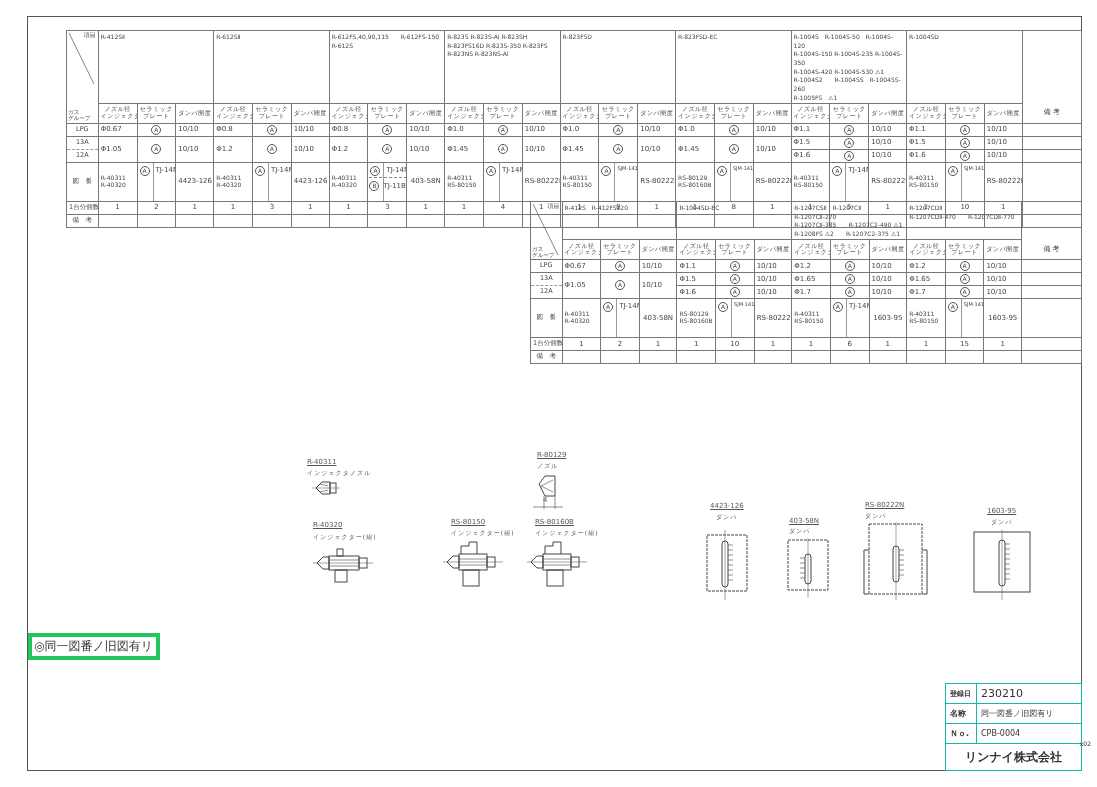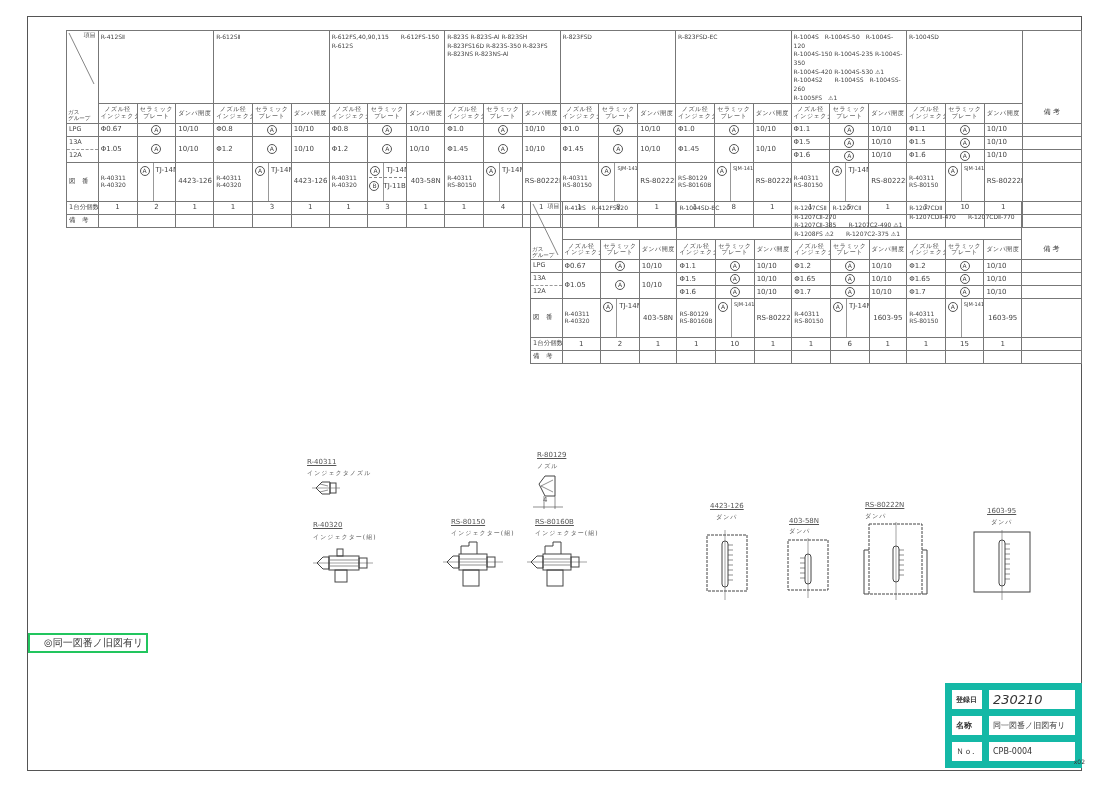--- a/index.html
+++ b/index.html
@@ -3,36 +3,36 @@
 <meta charset="utf-8">
 <style>
   html,body{margin:0;padding:0;background:#fff;}
   body{width:1097px;height:787px;position:relative;overflow:hidden;font-family:"DejaVu Sans",sans-serif;color:#333;}
   .frame{position:absolute;left:27px;top:16px;width:1055px;height:755px;border:1px solid #555;box-sizing:border-box;}
   table.spec{position:absolute;border-collapse:collapse;table-layout:fixed;font-size:7px;line-height:1.15;color:#444;}
   table.spec td{border:1px solid #777;padding:0 2px;vertical-align:middle;white-space:nowrap;overflow:hidden;}
   .hdr-models{vertical-align:top !important;padding-top:2px !important;font-size:6px;white-space:normal !important;line-height:1.45;}
   .sub{text-align:center;font-size:6px;letter-spacing:0.5px;line-height:1.1;}
   .c{text-align:center;}
-  .lbl{text-align:left;font-size:6.5px;}
+  .lbl{text-align:center;font-size:6.5px;}
   .diag{position:relative;}
   .diag svg{position:absolute;left:0;top:0;}
   .diag .tr{position:absolute;right:2px;top:1px;font-size:6px;}
   .diag .bl{position:absolute;left:1px;bottom:1px;font-size:5.5px;line-height:1.1;}
   .circ{display:inline-block;width:8px;height:8px;border:1px solid #555;border-radius:50%;font-size:6px;line-height:8px;text-align:center;}
   .plate{position:relative;height:100%;}
   .plate .pl{position:absolute;left:2px;top:3px;}
   .plate .pv{position:absolute;left:15px;top:0;bottom:0;border-left:1px solid #999;padding-left:2px;padding-top:3px;}
   .small{font-size:5px;}
   .dwg{font-size:6px;line-height:1.1;}
   .pn{position:absolute;font-size:7px;color:#555;text-decoration:underline;}
   .pd{position:absolute;font-size:6px;color:#555;letter-spacing:1px;}
   .titleblock{position:absolute;left:945px;top:683px;width:137px;border-collapse:collapse;font-size:8px;color:#333;}
-  .titleblock td{border:7px solid #14b8a6;height:19px;padding:0 4px;}
-  .note{position:absolute;left:28px;top:633px;font-size:10px;border:2px solid #22c55e;padding:1px 3px 1px 14px;color:#333;}
+  .titleblock td{border:1px solid #14b8a6;height:19px;padding:0 4px;}
+  .note{position:absolute;left:28px;top:633px;font-size:12px;border:4px solid #22c55e;padding:1px 3px 1px 2px;color:#333;}
 </style>
 </head>
 <body>
 
 <div class="frame"></div>
 
 <table class="spec" id="top-table" style="left:66px;top:30px;width:1016px;">
   <colgroup id="top-cols">
       <col style="width:31px">
       <col style="width:38px">
@@ -593,27 +593,30 @@
       </g>
   </svg>
 </div>
 
 <div class="note">◎同一図番ノ旧図有リ</div>
 
 <table class="titleblock">
   <tbody>
       <tr>
     <td style="width:22px;font-weight:bold;font-size:7px;">登録日</td>
-    <td style="font-size:13px;font-style:italic;">230210</td>
+    <td style="font-size:11px;">230210</td>
   </tr>
   <tr>
     <td style="font-weight:bold;">名称</td>
     <td>同一図番ノ旧図有リ</td>
   </tr>
   <tr>
-    <td style="font-weight:normal;">Ｎｏ.</td>
+    <td style="font-weight:bold;">Ｎｏ.</td>
     <td style="position:relative;">
       <span>CPB-0004</span>
       <span style="position:absolute;right:-10px;bottom:-4px;font-size:6px;">x02</span>
     </td>
   </tr>
+  <tr>
+    <td colspan="2" style="height:26px;text-align:center;font-weight:bold;font-size:12px;">リンナイ株式会社</td>
+  </tr>
 </tbody>
   </table>
 
 </body></html>

